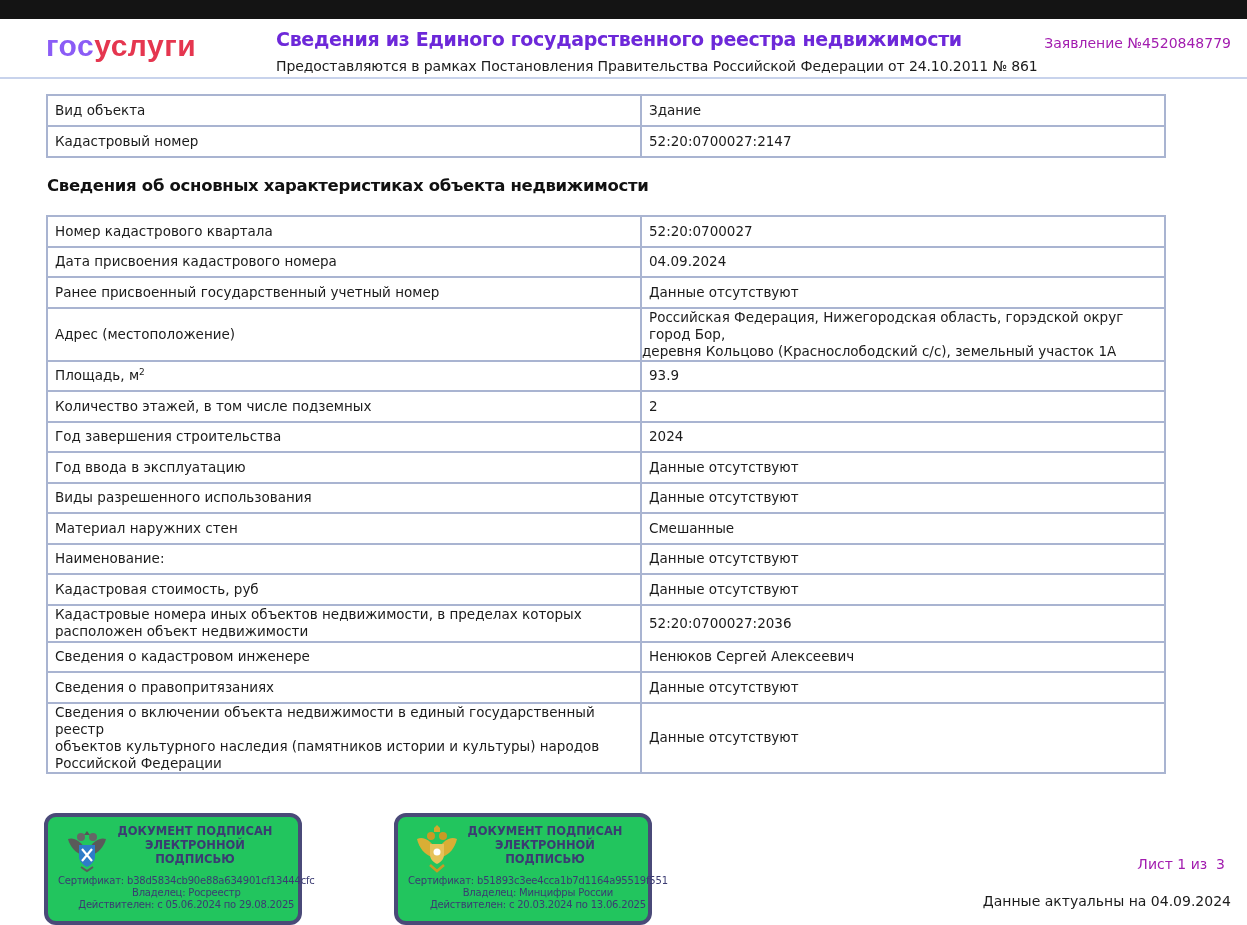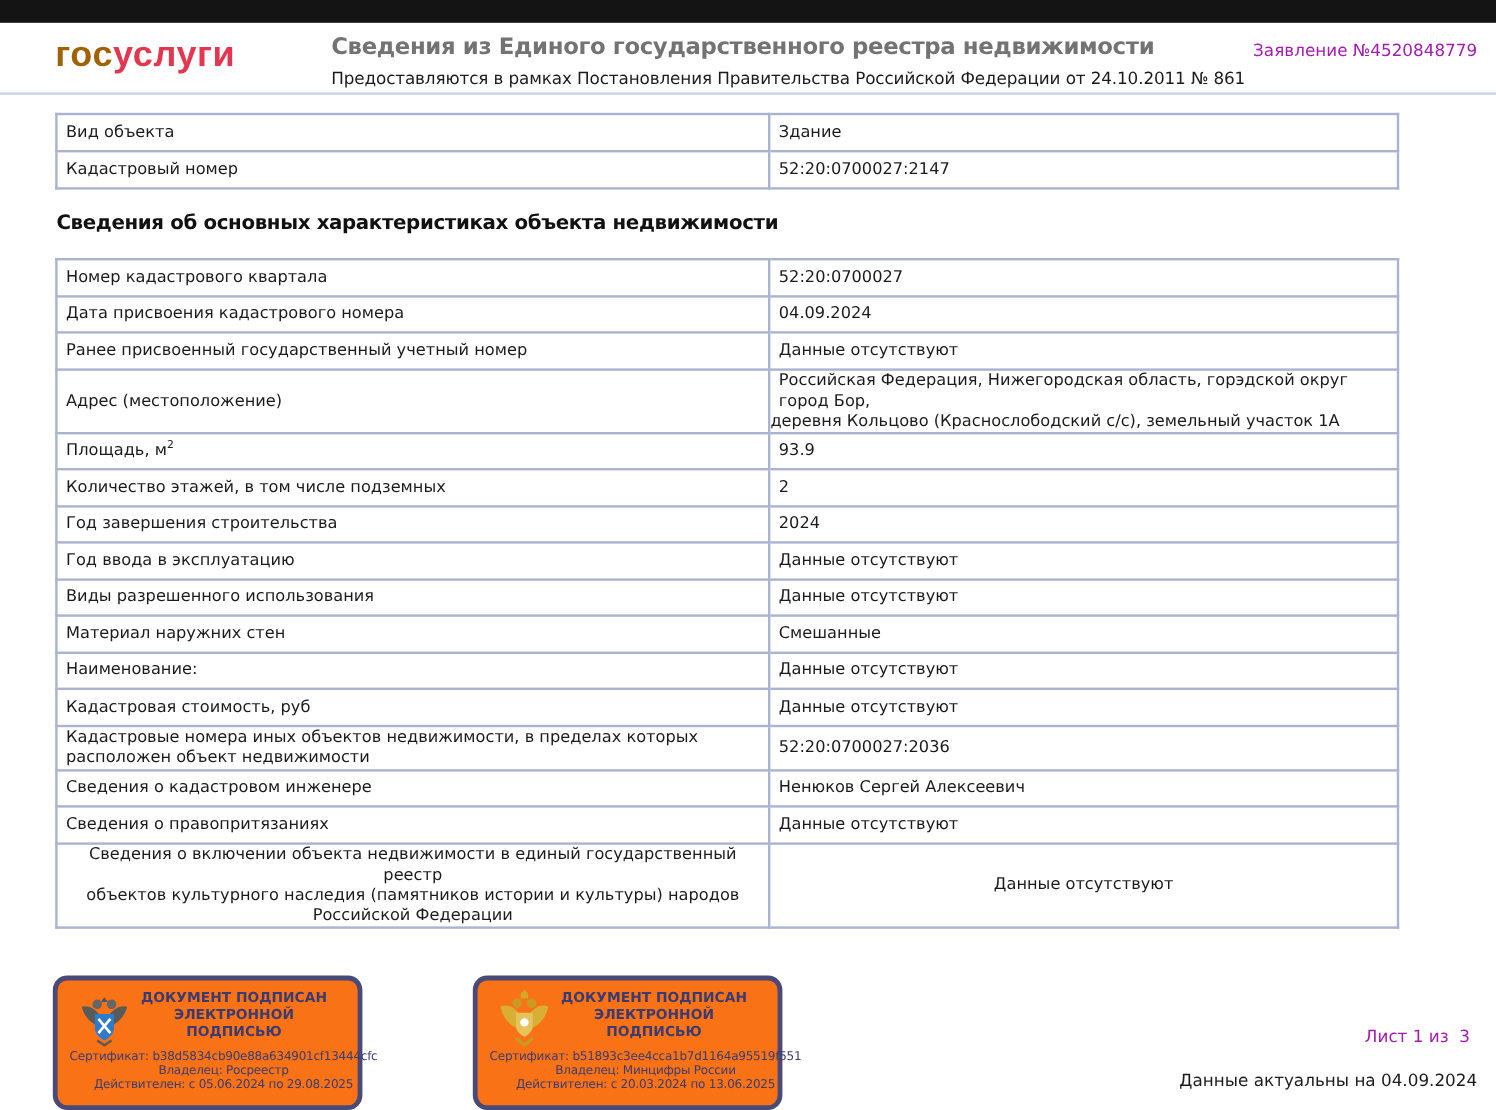--- a/index.html
+++ b/index.html
@@ -3,45 +3,45 @@
   <meta charset="utf-8">
   <style>
     * { box-sizing: border-box; margin: 0; padding: 0; }
     html, body { width: 1247px; height: 925px; background: #ffffff; overflow: hidden; }
     body { font-family: "DejaVu Sans", "Liberation Sans", sans-serif; color: #1b1b1b; position: relative; }
 
     .topbar { position: absolute; left: 0; top: 0; width: 1247px; height: 19px; background: #141414; }
 
     .header { position: absolute; left: 0; top: 19px; width: 1247px; height: 60px; border-bottom: 2px solid #c8d3ec; }
     .logo { position: absolute; left: 46px; top: 10px; font-family: "Liberation Sans", sans-serif; font-weight: bold; font-size: 30px; letter-spacing: 0.5px; line-height: 34px; }
-    .logo .gos { color: #a16207; }
+    .logo .gos { color: #8b5cf6; }
     .logo .uslugi { color: #e5364f; }
-    .doc-title { position: absolute; left: 276px; top: 9px; font-size: 19px; font-weight: bold; color: #737373; letter-spacing: -0.3px; white-space: nowrap; }
+    .doc-title { position: absolute; left: 276px; top: 9px; font-size: 19px; font-weight: bold; color: #6d28d9; letter-spacing: -0.3px; white-space: nowrap; }
     .doc-subtitle { position: absolute; left: 276px; top: 39px; font-size: 14px; color: #1b1b1b; white-space: nowrap; letter-spacing: -0.1px; }
     .request-no { position: absolute; right: 16px; top: 16px; font-size: 14px; color: #a21caf; white-space: nowrap; }
 
     table.kv { position: absolute; left: 46px; border-collapse: collapse; table-layout: fixed; }
     table.kv td { border: 2px solid #a9b4d1; font-size: 13.5px; padding: 0 7px; vertical-align: middle; line-height: 17px; color: #1b1b1b; }
     table.kv td.k { width: 594px; }
     table.kv td.v { width: 524px; }
 
     #table-object { top: 94px; }
     #table-object td { height: 31px; }
 
     .section-title { position: absolute; left: 47px; top: 176px; font-size: 16.5px; font-weight: bold; color: #111; letter-spacing: -0.3px; white-space: nowrap; }
 
     #table-main { top: 215px; }
     #table-main td { height: 30.5px; }
     #table-main tr.tall2 td { height: 37px; }
-    #table-main tr.tall3 td { height: 55px; text-align: center; }
+    #table-main tr.tall3 td { height: 55px; }
     #table-main td.v.addr { padding-left: 0; }
     #table-main td.v.addr span.l1 { display: block; padding-left: 7px; }
     sup { font-size: 9px; vertical-align: super; line-height: 0; }
 
-    .stamp { position: absolute; top: 813px; width: 258px; height: 112px; border: 4px solid #4a4a78; border-radius: 12px; background: #f97316; }
+    .stamp { position: absolute; top: 813px; width: 258px; height: 112px; border: 4px solid #4a4a78; border-radius: 12px; background: #22c55e; }
     .stamp-1 { left: 44px; }
     .stamp-2 { left: 394px; }
     .stamp .emblem { position: absolute; left: 16px; top: 8px; width: 46px; height: 48px; }
     .stamp .stamp-title { position: absolute; left: 62px; top: 7px; width: 170px; text-align: center; font-size: 11.5px; font-weight: bold; color: #3b3b72; line-height: 14px; }
     .stamp .stamp-info { position: absolute; left: 10px; top: 58px; font-size: 10px; font-weight: normal; color: #3b3b72; line-height: 12px; white-space: nowrap; letter-spacing: -0.2px; text-align: center; }
 
     .page-no { position: absolute; right: 22px; top: 856px; font-size: 14px; color: #a21caf; white-space: nowrap; }
     .actual { position: absolute; right: 16px; top: 893px; font-size: 14px; color: #1b1b1b; white-space: nowrap; }
   </style>
 </head>

